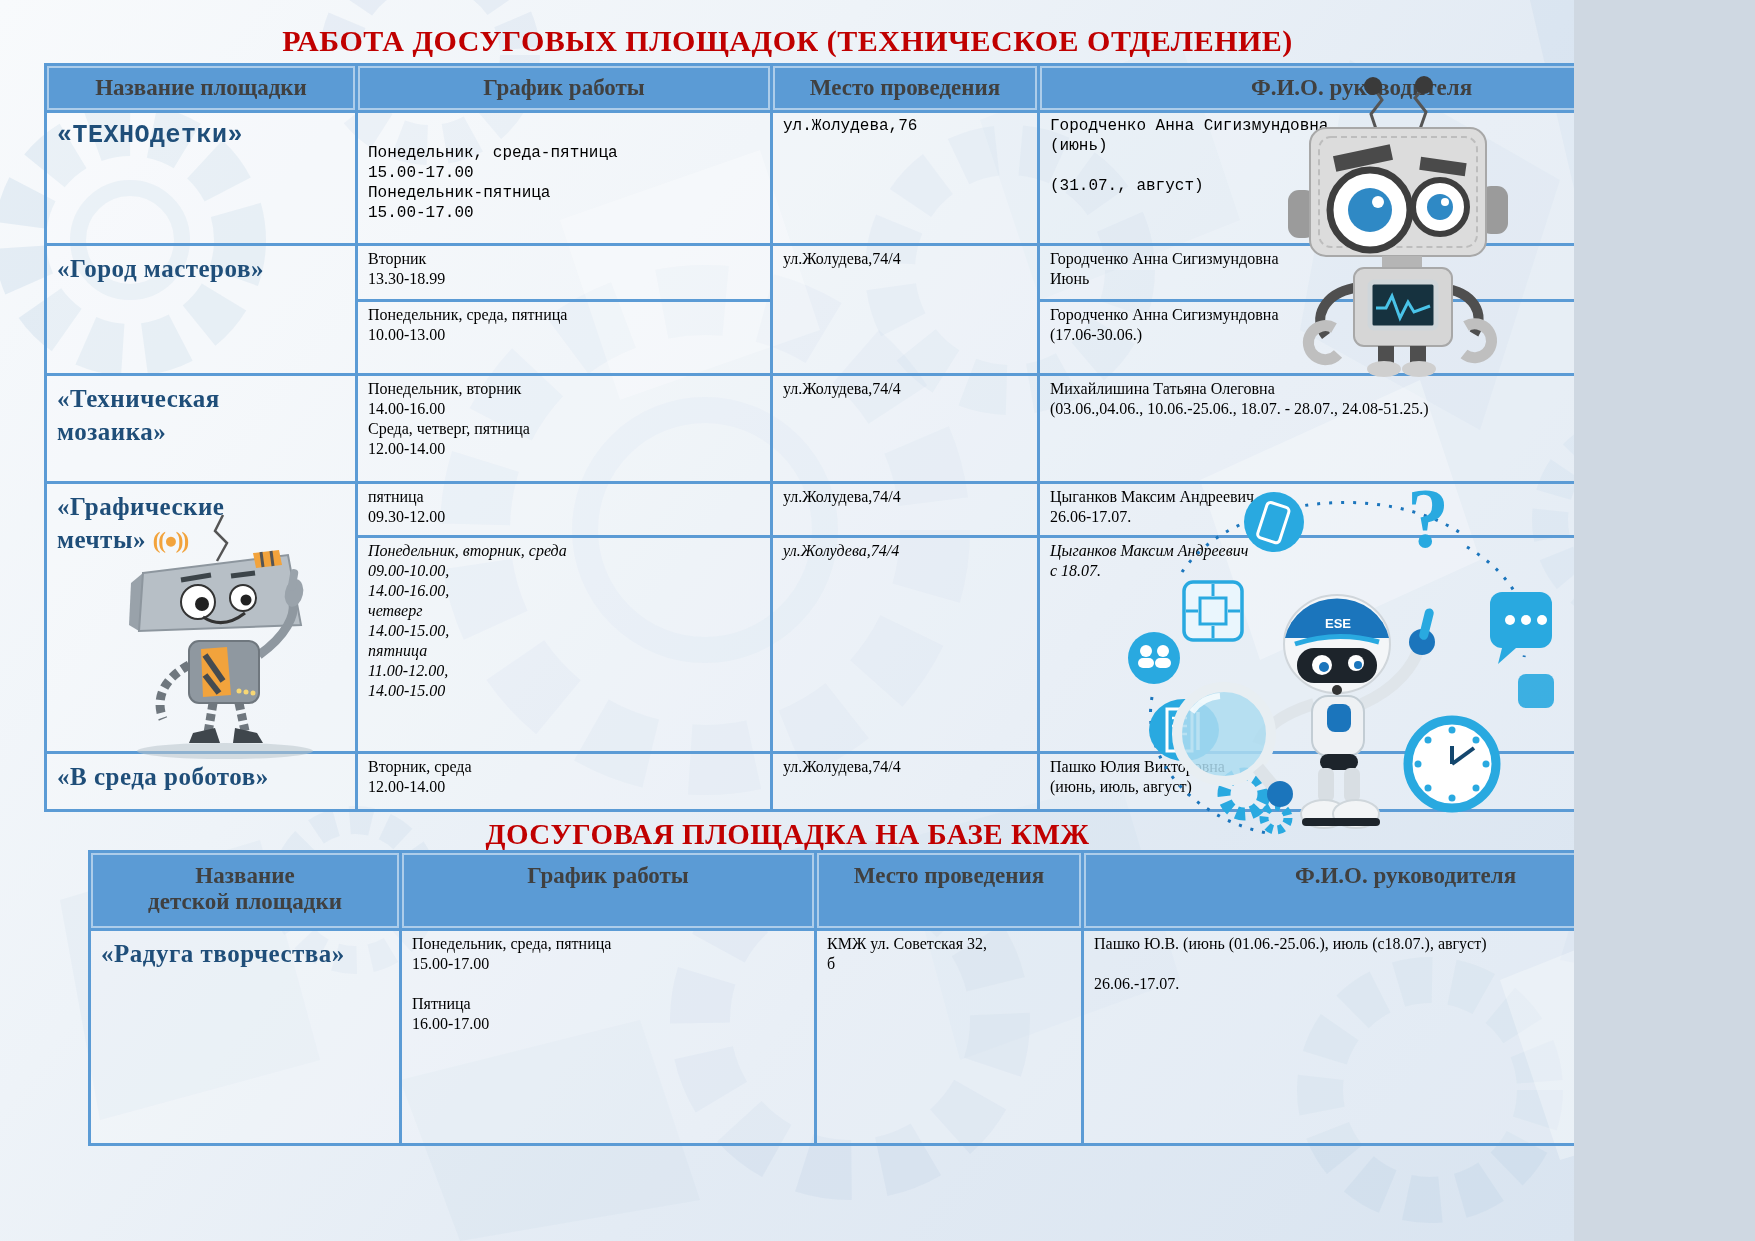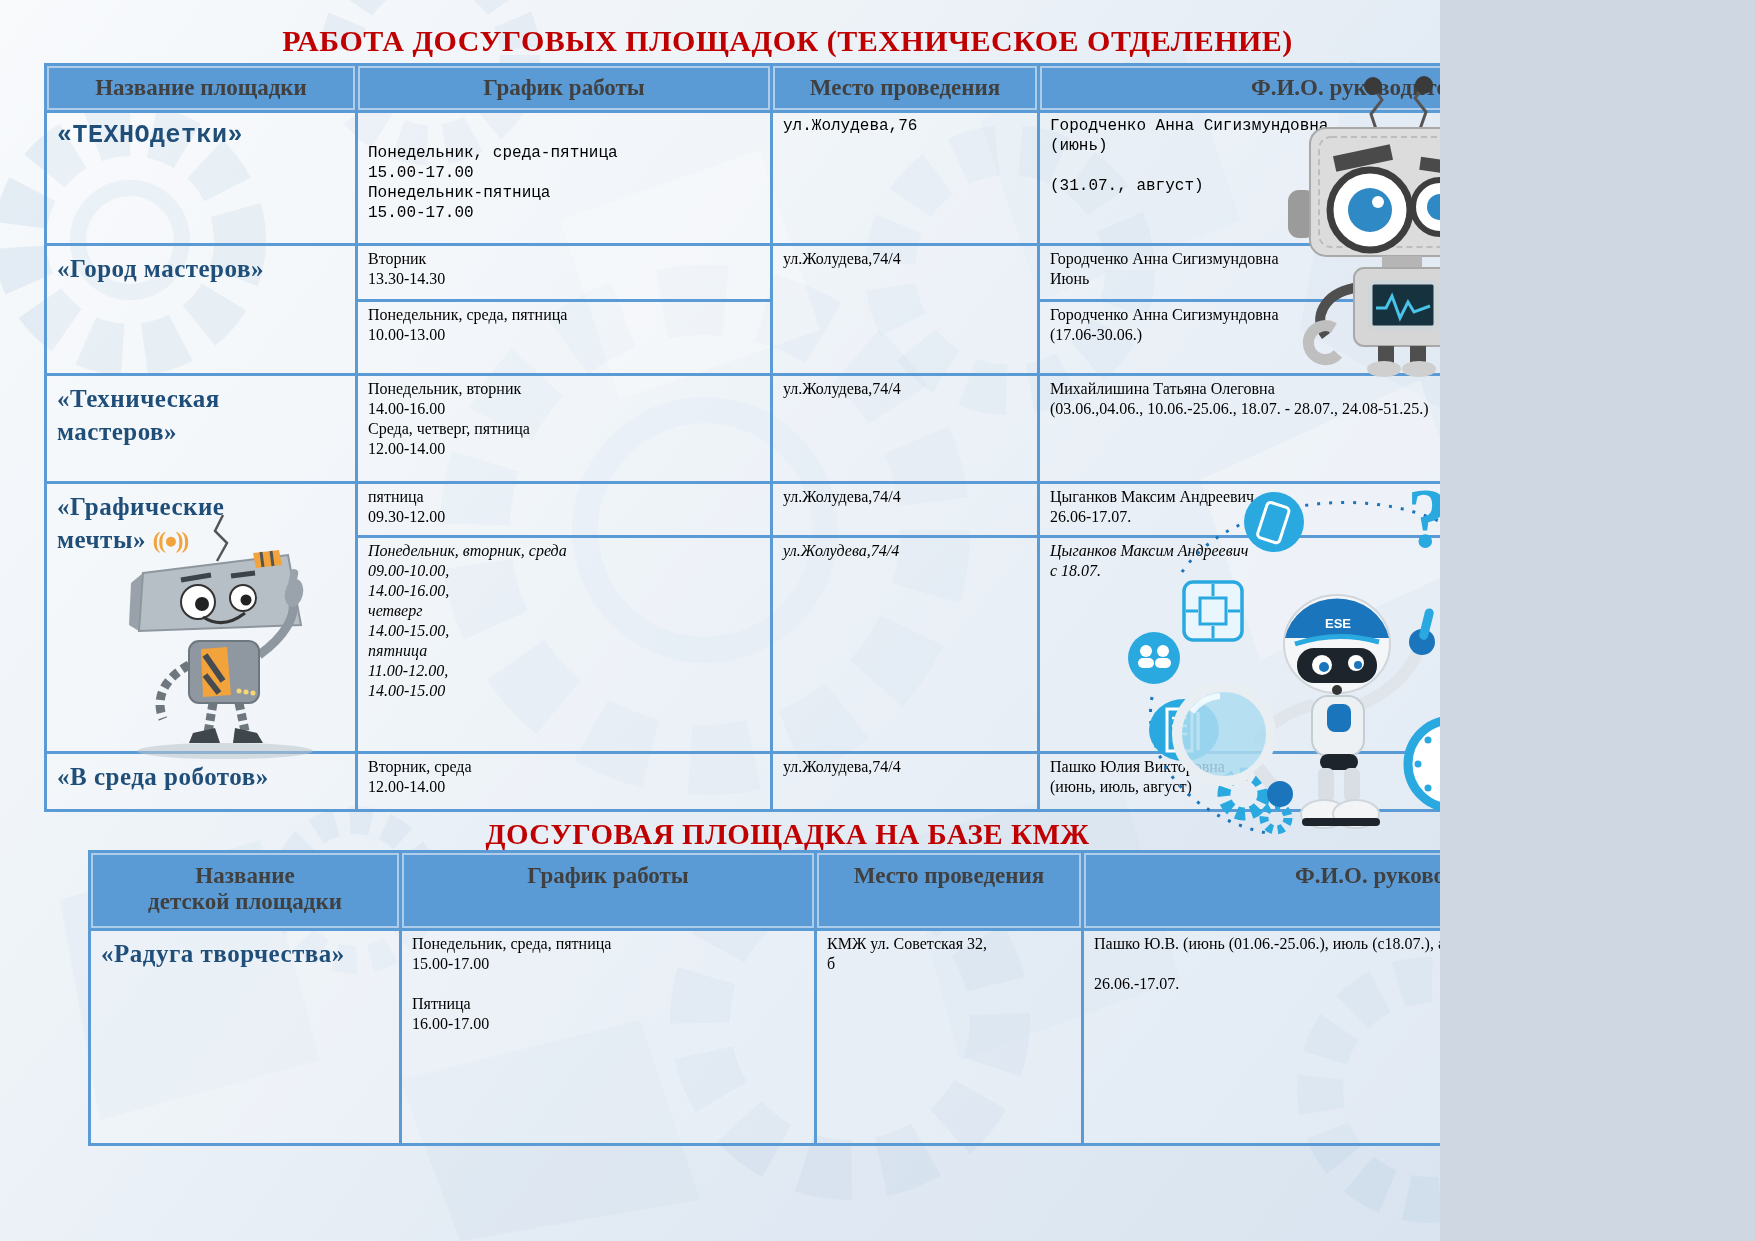--- a/index.html
+++ b/index.html
@@ -1,17 +1,17 @@
 <!DOCTYPE html>
 <html lang="ru"><head>
 <meta charset="utf-8">
 <style>
   html,body{margin:0;padding:0;background:#cfd8e2;}
   .page{
-    position:relative; width:1440px; height:1241px; overflow:hidden;
+    position:relative; width:1574px; height:1241px; overflow:hidden;
     font-family:"Liberation Serif","DejaVu Serif",serif;
     background:linear-gradient(128deg,#f8fafc 0%,#eef3f8 34%,#e3ebf4 62%,#d9e4f0 100%);
   }
   .bg{position:absolute;left:0;top:0;z-index:0;}
   .title{
     position:absolute; left:0; width:1755px; text-align:center;
     color:#c00000; font-weight:700; transform:translateX(-90px);
     letter-spacing:.5px; z-index:2; white-space:pre;
   }
   .t1pos{top:24px; font-size:30px;}
@@ -112,34 +112,34 @@
 15.00-17.00</td>
         <td>ул.Жолудева,76</td>
         <td>Городченко Анна Сигизмундовна
 (июнь)
 
 (31.07., август)</td>
       </tr>
       <tr class="rA2a">
         <td class="name" rowspan="2">«Город мастеров»</td>
         <td>Вторник
-13.30-14.30</td>
+13.30-18.99</td>
         <td rowspan="2">ул.Жолудева,74/4</td>
         <td>Городченко Анна Сигизмундовна
 Июнь</td>
       </tr>
       <tr class="rA2b">
         <td>Понедельник, среда, пятница
 10.00-13.00</td>
         <td>Городченко Анна Сигизмундовна
 (17.06-30.06.)</td>
       </tr>
       <tr class="rA3">
         <td class="name">«Техническая
-мастеров»</td>
+мозаика»</td>
         <td>Понедельник, вторник
 14.00-16.00
 Среда, четверг, пятница
 12.00-14.00</td>
         <td>ул.Жолудева,74/4</td>
         <td>Михайлишина Татьяна Олеговна
 (03.06.,04.06., 10.06.-25.06., 18.07. - 28.07., 24.08-51.25.)</td>
       </tr>
       <tr class="rA4a">
         <td class="name" rowspan="2"><span>«Графические

